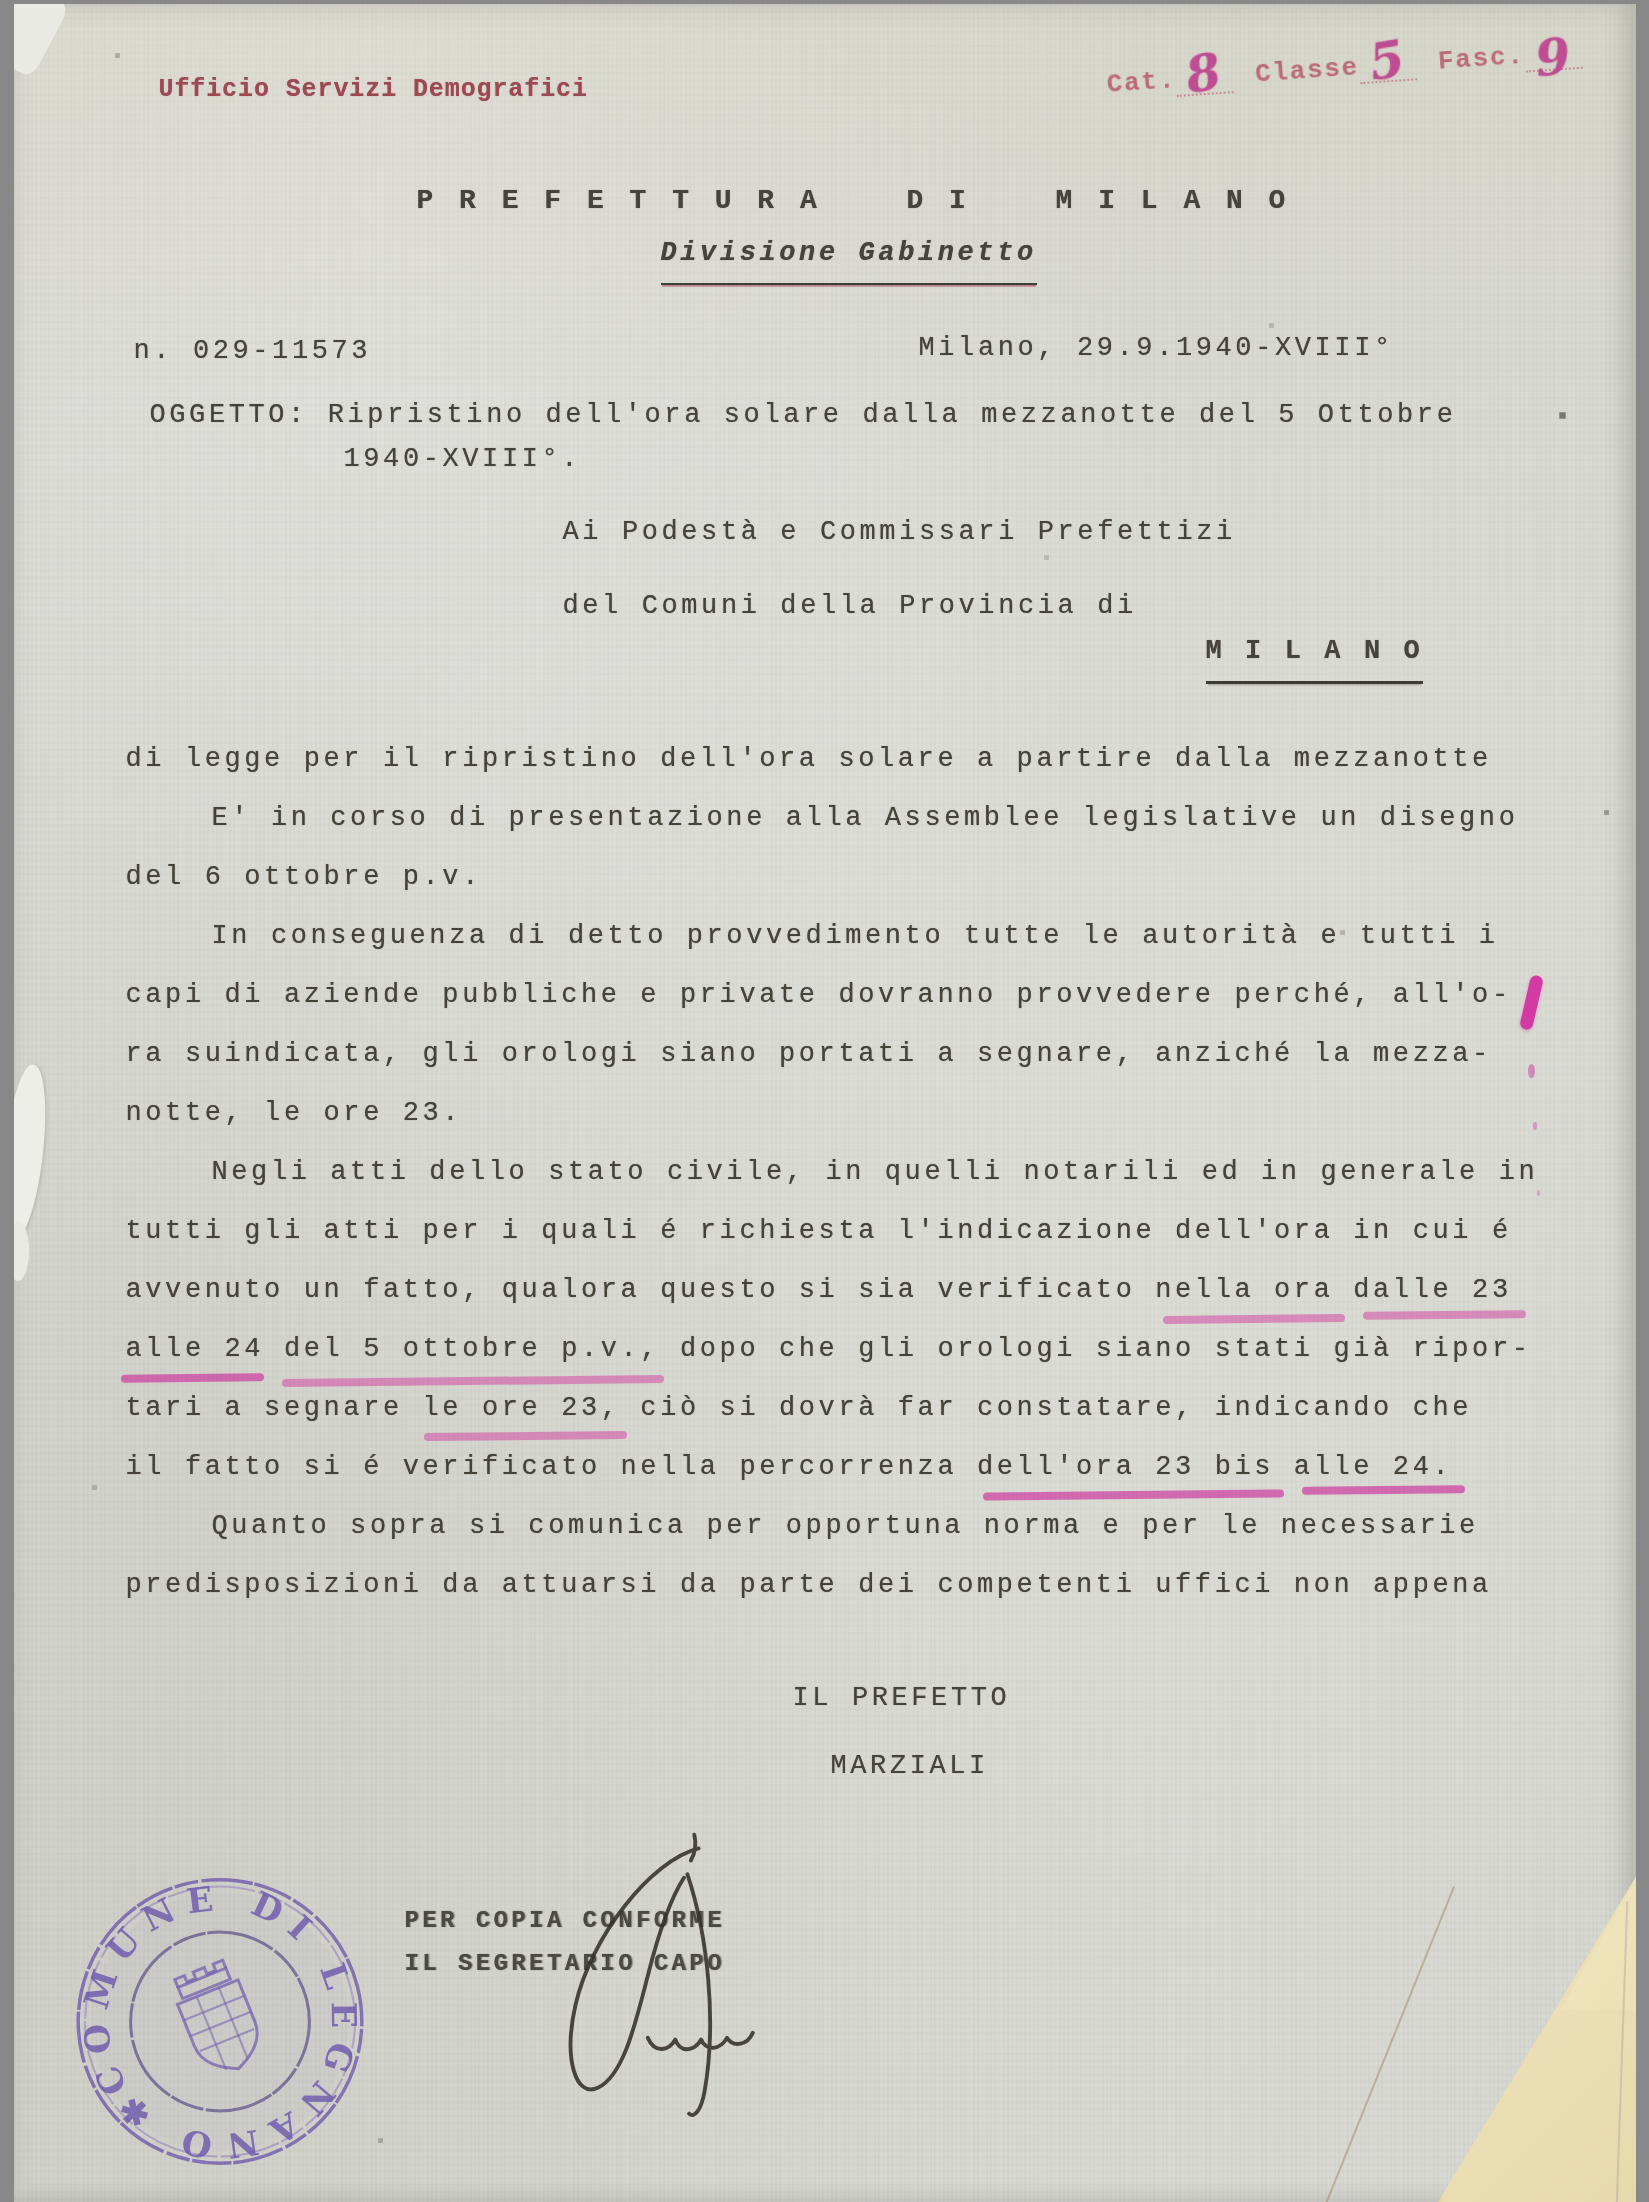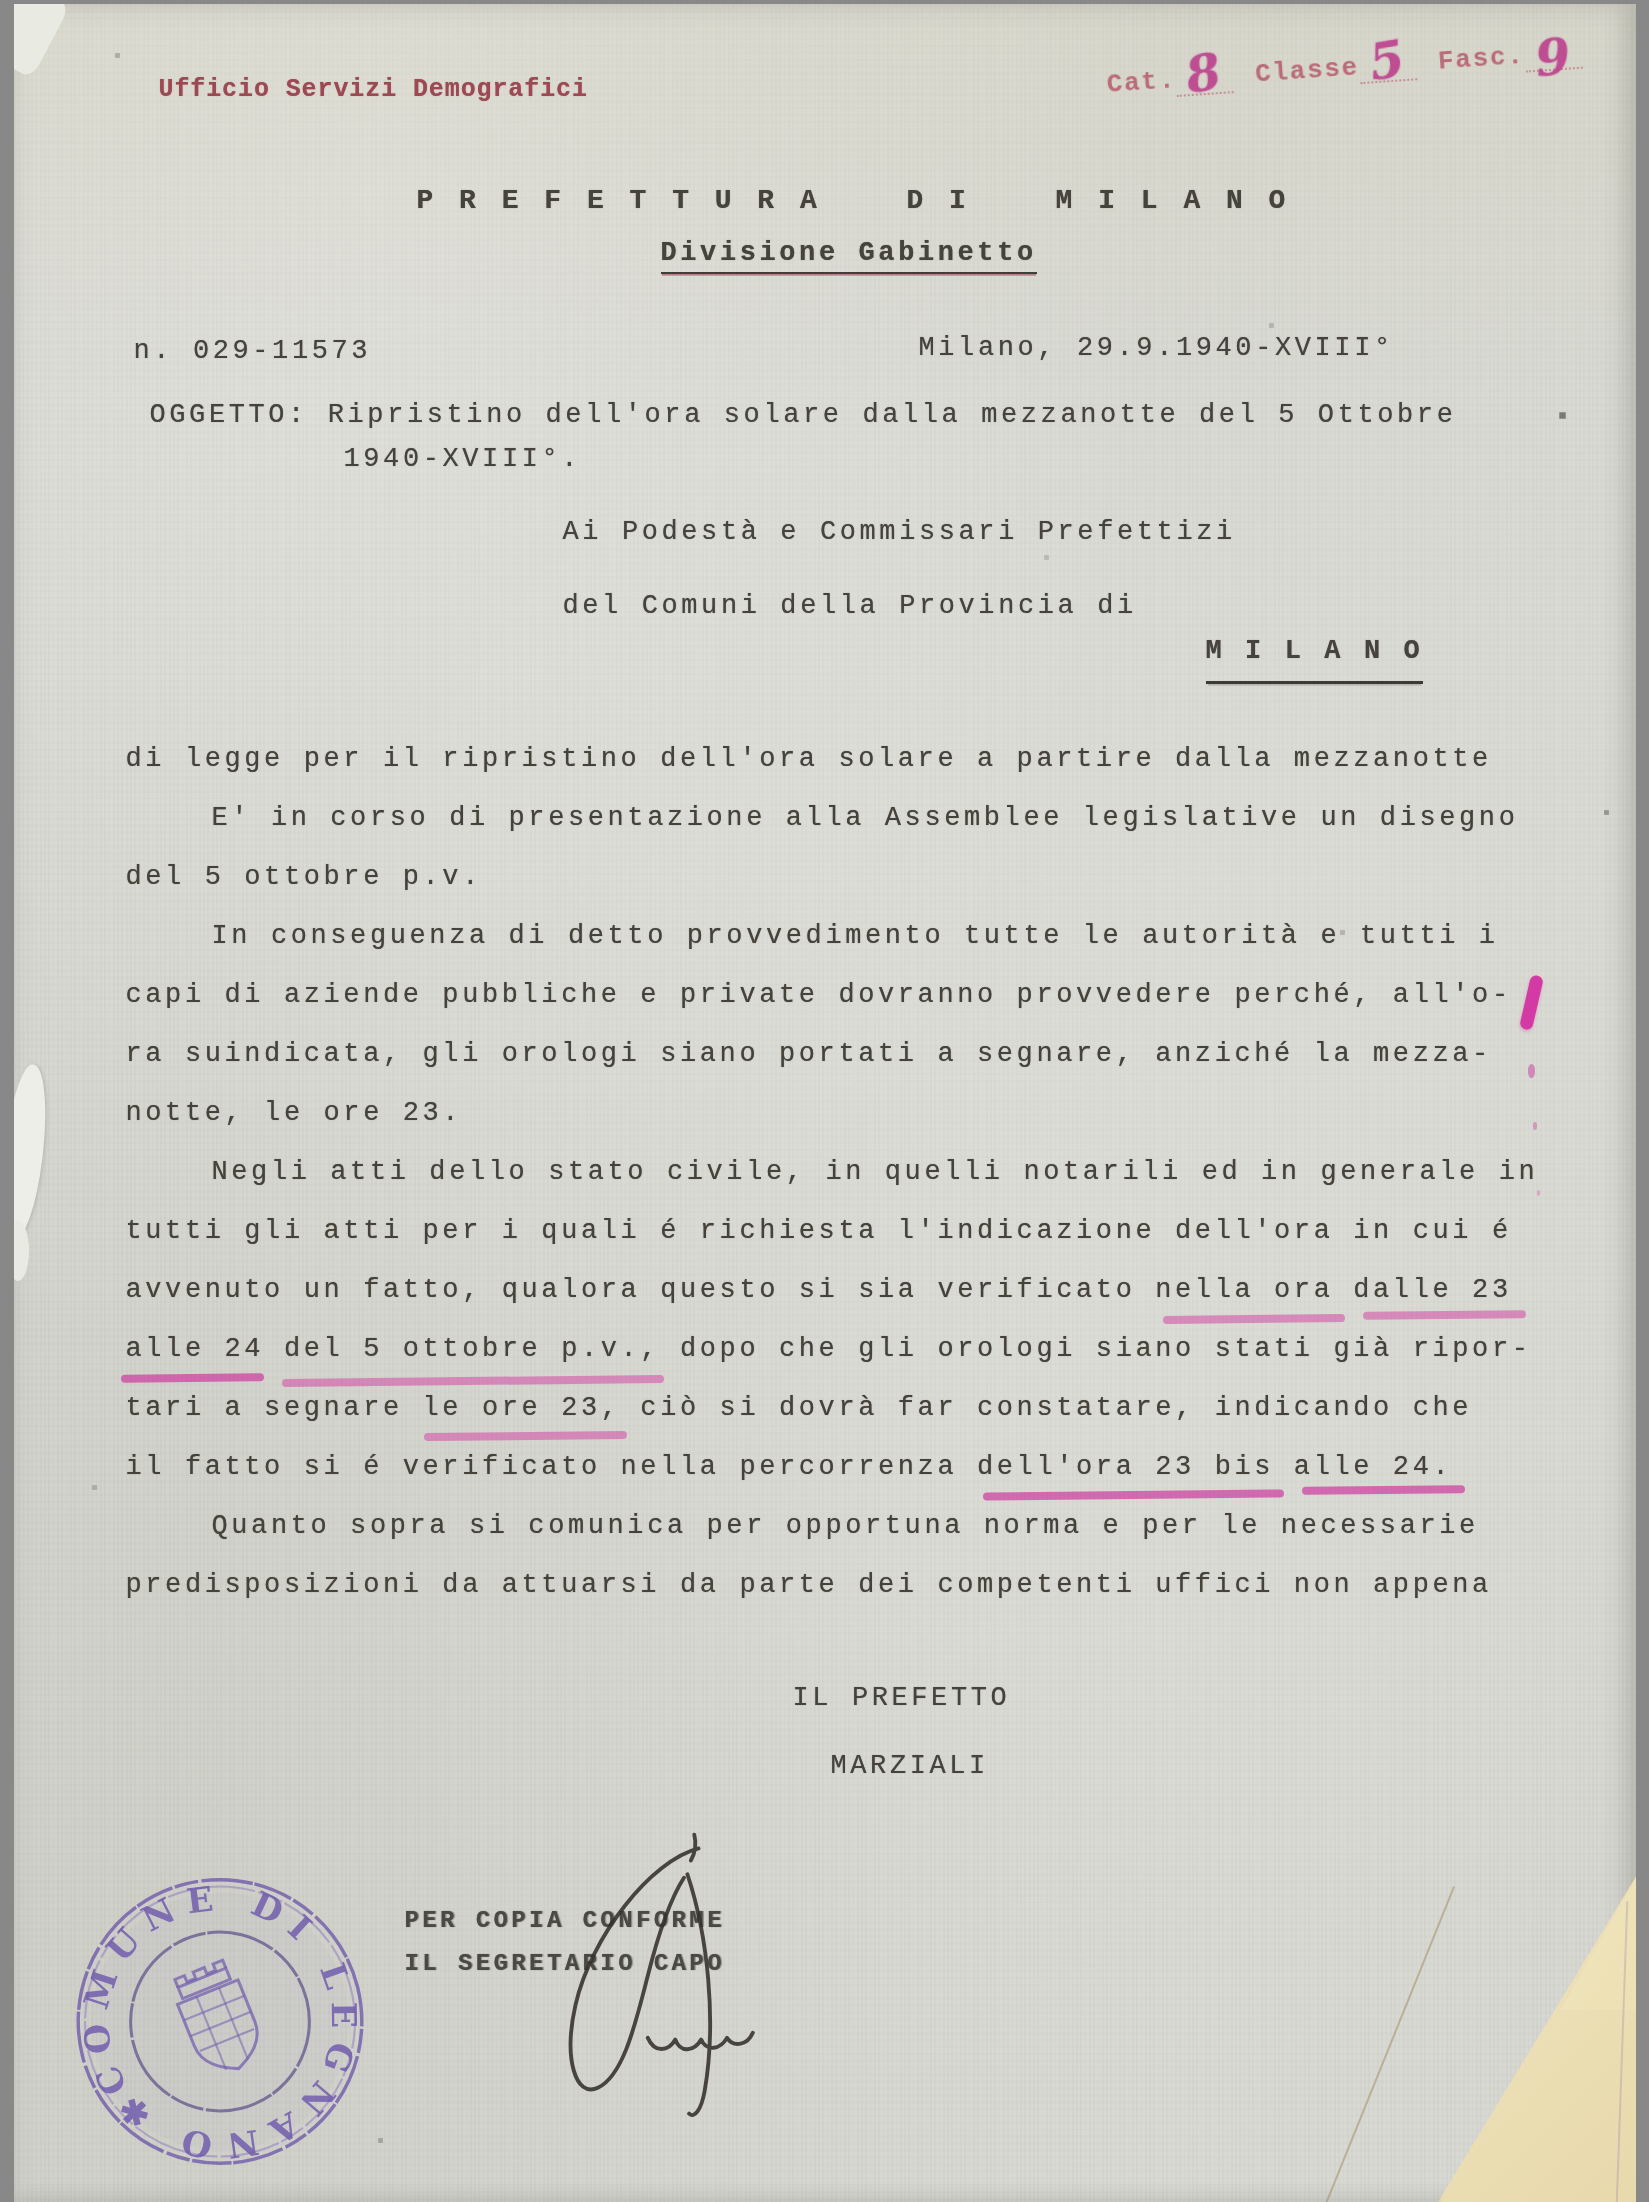--- a/index.html
+++ b/index.html
@@ -31,21 +31,22 @@
   }
   .title{
     left:403px;top:181px;font-size:28px;letter-spacing:4.5px;font-weight:bold;
     color:#45433c;text-shadow:0 0 0.9px rgba(60,55,48,.7);
   }
   .subtitle{
     left:647px;top:234px;font-size:27px;letter-spacing:3.6px;font-weight:bold;
     color:#45433c;text-shadow:0 0 0.9px rgba(60,55,48,.7);
     border-bottom:2.6px solid #3f3e39;
     box-shadow:0 2.6px 0 -0.9px rgba(153,56,74,.55);
-    padding-bottom:4px;
+    padding-bottom:15px;
+    font-style:italic;
   }
   .typed{
     font-size:27px;letter-spacing:3.6px;color:#45433c;
     text-shadow:0 0 0.9px rgba(60,55,48,.6);
   }
   .proto{left:120px;top:332px;}
   .dateline{left:905px;top:329px;}
   .subject1{left:136px;top:396px;}
   .subject2{left:330px;top:440px;}
   .rec1{left:549px;top:513px;}
@@ -145,21 +146,21 @@
   <div class="abs typed subject1 pre">OGGETTO: Ripristino dell'ora solare dalla mezzanotte del 5 Ottobre</div>
   <div class="abs typed subject2 pre">1940-XVIII°.</div>
 
   <div class="abs typed rec1 pre">Ai Podestà e Commissari Prefettizi</div>
   <div class="abs typed rec2 pre">del Comuni della Provincia di</div>
   <div class="abs typed city pre">M I L A N O</div>
 
   <div class="abs bodyblock">
     <div class="bline">di legge per il ripristino dell'ora solare a partire dalla mezzanotte</div>
     <div class="bline indent">E' in corso di presentazione alla Assemblee legislative un disegno</div>
-    <div class="bline">del 5 ottobre p.v.</div>
+    <div class="bline">del 6 ottobre p.v.</div>
     <div class="bline indent">In conseguenza di detto provvedimento tutte le autorità e tutti i</div>
     <div class="bline">capi di aziende pubbliche e private dovranno provvedere perché, all'o-</div>
     <div class="bline">ra suindicata, gli orologi siano portati a segnare, anziché la mezza-</div>
     <div class="bline">notte, le ore 23.</div>
     <div class="bline indent">Negli atti dello stato civile, in quelli notarili ed in generale in</div>
     <div class="bline">tutti gli atti per i quali é richiesta l'indicazione dell'ora in cui é</div>
     <div class="bline">avvenuto un fatto, qualora questo si sia verificato nella ora dalle 23</div>
     <div class="bline">alle 24 del 5 ottobre p.v., dopo che gli orologi siano stati già ripor-</div>
     <div class="bline">tari a segnare le ore 23, ciò si dovrà far constatare, indicando che</div>
     <div class="bline">il fatto si é verificato nella percorrenza dell'ora 23 bis alle 24.</div>

